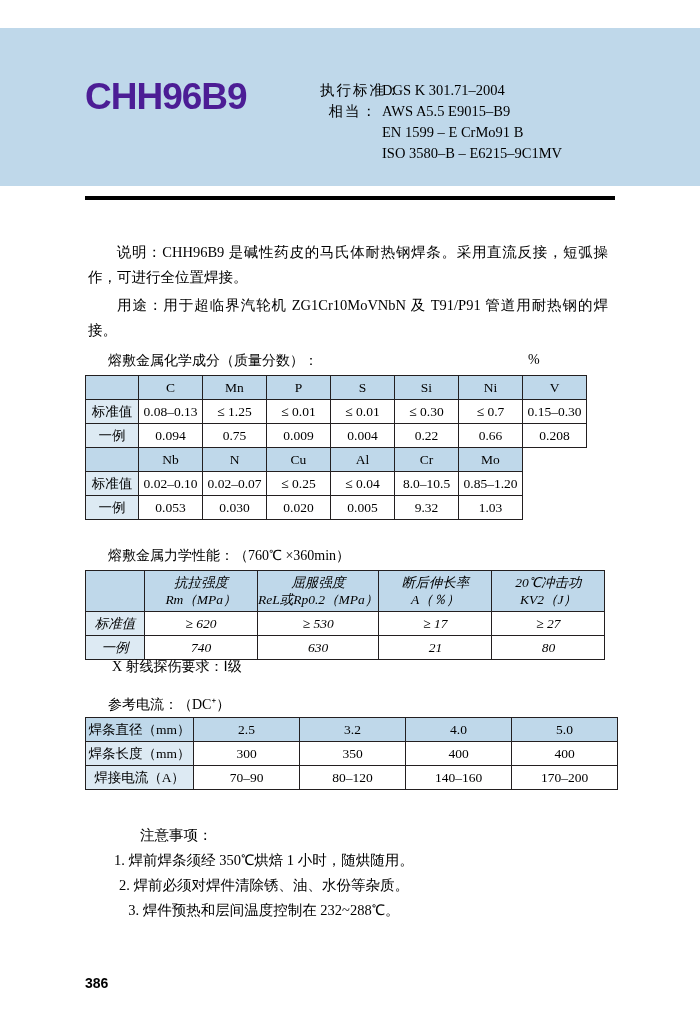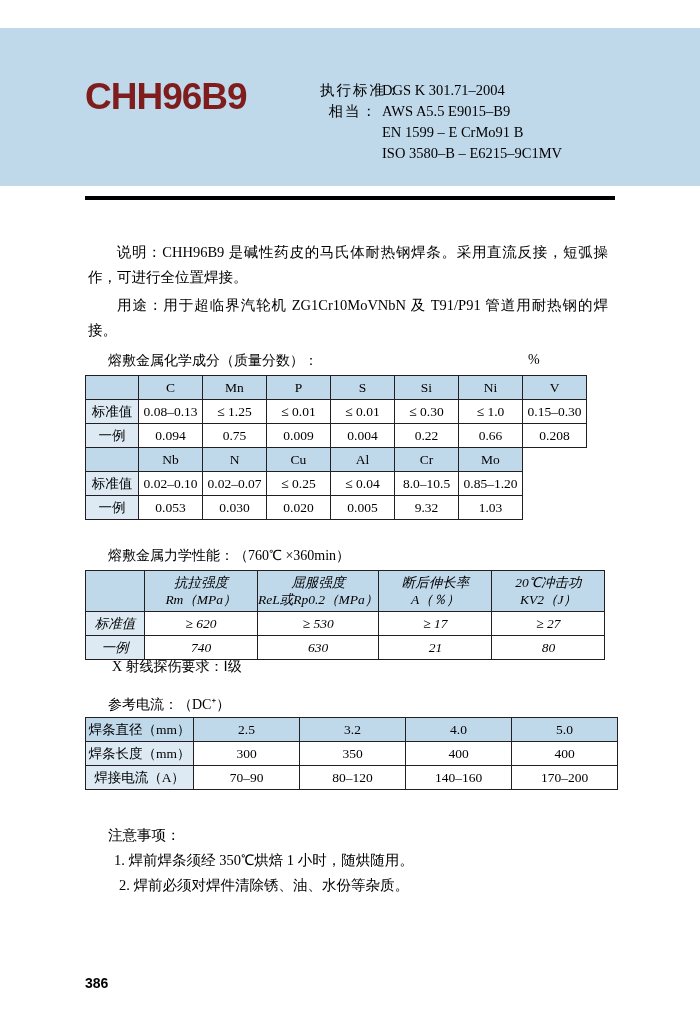--- a/index.html
+++ b/index.html
@@ -35,21 +35,21 @@
     height: 158px;
   }
   .product-title {
     position: absolute;
     left: 85px;
     top: 48px;
     font-family: "Liberation Sans", sans-serif;
     font-weight: bold;
     font-size: 37px;
     letter-spacing: -1px;
-    color: #7f1d1d;
+    color: #4c1d95;
     white-space: nowrap;
   }
   .std-block {
     position: absolute;
     left: 320px;
     top: 52px;
     font-size: 14.5px;
     line-height: 21px;
   }
   .std-row {
@@ -156,21 +156,21 @@
 
   
   .notes {
     position: absolute;
     left: 108px;
     top: 823px;
     font-size: 14.5px;
     line-height: 25px;
   }
   .notes div { white-space: nowrap; }
-  .notes .note-title { margin-bottom: 0; }
+  .notes .note-title { margin-bottom: 0; margin-left: 32px; }
   .notes .note-line { padding-left: 6px; text-align: center; }
 
   .pagenum {
     position: absolute;
     left: 85px;
     top: 975px;
     font-family: "Liberation Sans", sans-serif;
     font-size: 14px;
     font-weight: bold;
   }
@@ -222,21 +222,21 @@
         <td class="hdr">Ni</td>
         <td class="hdr">V</td>
       </tr>
       <tr>
         <td class="rowlabel lbl">标准值</td>
         <td>0.08–0.13</td>
         <td>≤ 1.25</td>
         <td>≤ 0.01</td>
         <td>≤ 0.01</td>
         <td>≤ 0.30</td>
-        <td>≤ 1.0</td>
+        <td>≤ 0.7</td>
         <td>0.15–0.30</td>
       </tr>
       <tr>
         <td class="rowlabel lbl">一例</td>
         <td>0.094</td>
         <td>0.75</td>
         <td>0.009</td>
         <td>0.004</td>
         <td>0.22</td>
         <td>0.66</td>
@@ -342,16 +342,17 @@
         <td>140–160</td>
         <td>170–200</td>
       </tr>
     </tbody>
   </table>
 
   <div class="notes">
     <div class="note-title">注意事项：</div>
     <div class="note-line">1. 焊前焊条须经 350℃烘焙 1 小时，随烘随用。</div>
     <div class="note-line">2. 焊前必须对焊件清除锈、油、水份等杂质。</div>
+    <div class="note-line">3. 焊件预热和层间温度控制在 232~288℃。</div>
   </div>
 
   <div class="pagenum">386</div>
 </div>
 
 </body></html>

